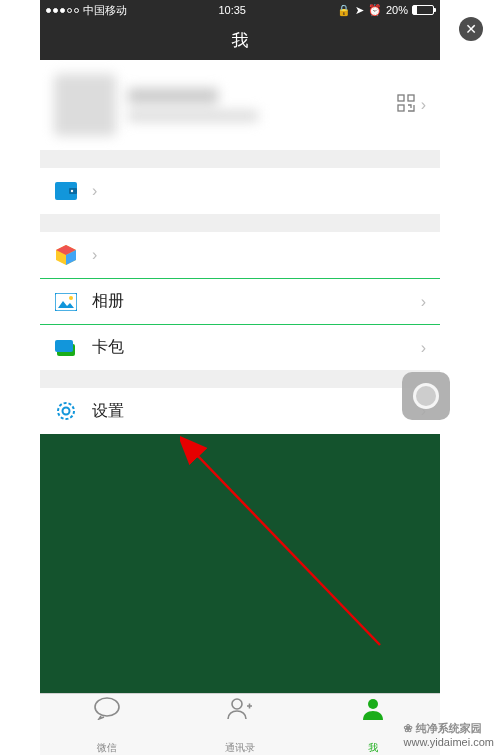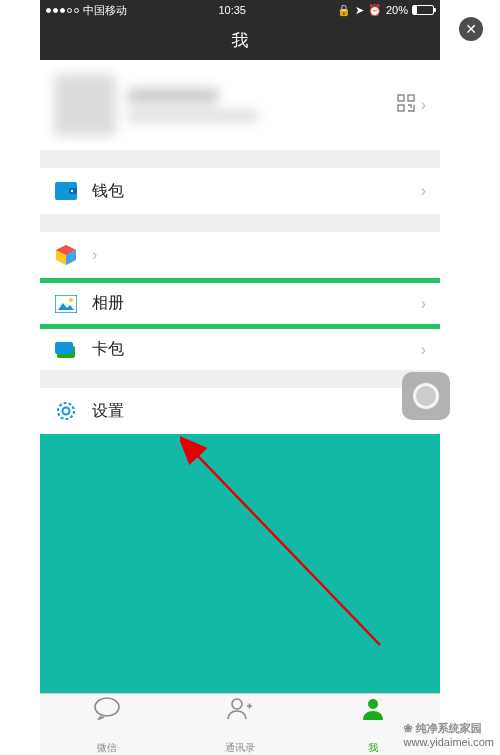--- a/index.html
+++ b/index.html
@@ -1,17 +1,17 @@
 <!DOCTYPE html>
 <html><head>
 <meta charset="utf-8">
 <style>
   * { margin: 0; padding: 0; box-sizing: border-box; }
   body { width: 500px; height: 755px; background: #fff; position: relative; font-family: -apple-system, "Helvetica Neue", sans-serif; overflow: hidden; }
-  .phone-wrap { position: absolute; left: 40px; top: 0; width: 400px; height: 730px; background: #14b8a6; }
+  .phone-wrap { position: absolute; left: 40px; top: 0; width: 400px; height: 730px; background: #14532d; }
   .close-circle { position: absolute; right: 17px; top: 17px; width: 24px; height: 24px; border-radius: 12px; background: #4d4d4d; color: #fff; display: flex; align-items: center; justify-content: center; font-size: 14px; }
   .status-bar { height: 20px; background: #2b2b2b; color: #fff; font-size: 11px; display: flex; align-items: center; padding: 0 6px; justify-content: space-between; }
   .sb-left { display: flex; align-items: center; gap: 4px; }
   .sig-dots { display: flex; gap: 2px; }
   .sig-dots i { width: 5px; height: 5px; border-radius: 3px; border: 1px solid #fff; display: block; }
   .sig-dots i.fill { background: #fff; }
   .sb-right { display: flex; align-items: center; gap: 4px; }
   .battery { width: 22px; height: 10px; border: 1px solid #fff; border-radius: 2px; position: relative; }
   .battery::after { content: ""; position: absolute; right: -3px; top: 2px; width: 2px; height: 4px; background: #fff; border-radius: 0 1px 1px 0; }
   .battery i { display: block; height: 100%; width: 20%; background: #fff; }
@@ -19,21 +19,21 @@
   .content { background: #efefef; }
   .section { background: #fff; }
   .section + .section { margin-top: 18px; }
   .profile-row { height: 90px; display: flex; align-items: center; padding: 0 14px; }
   .avatar { width: 62px; height: 62px; background: #dcdcdc; border-radius: 4px; margin-right: 12px; }
   .blur { filter: blur(6px); }
   .profile-text { flex: 1; display: flex; flex-direction: column; gap: 6px; }
   .line1 { width: 90px; height: 16px; background: #ccc; }
   .line2 { width: 130px; height: 12px; background: #ddd; }
   .qr { margin-right: 6px; }
-  .row { height: 46px; display: flex; align-items: center; padding: 0 14px; border-top: 5px solid #22c55e; position: relative; }
+  .row { height: 46px; display: flex; align-items: center; padding: 0 14px; border-top: 1px solid #22c55e; position: relative; }
   .row:first-child { border-top: none; }
   .row .icon { width: 24px; height: 24px; margin-right: 14px; display: flex; align-items: center; justify-content: center; }
   .row .label { flex: 1; font-size: 16px; color: #222; }
   .chev { color: #bdbdbd; }
   .assistive { position: absolute; right: 50px; top: 372px; width: 48px; height: 48px; border-radius: 10px; background: rgba(170,170,170,0.9); display: flex; align-items: center; justify-content: center; }
   .assistive .ring { width: 26px; height: 26px; border-radius: 13px; border: 3px solid rgba(255,255,255,0.8); background: rgba(255,255,255,0.35); }
   .tabbar { position: absolute; left: 40px; bottom: 0; width: 400px; height: 62px; background: #f7f7f7; border-top: 1px solid #d0d0d0; display: flex; }
   .tab { flex: 1; display: flex; flex-direction: column; align-items: center; justify-content: center; font-size: 10px; color: #8a8a8a; gap: 20px; position: relative; }
   .tab.active { color: #1aad19; }
   .tab .t-icon { height: 26px; display: flex; align-items: center; justify-content: center; }
@@ -97,21 +97,20 @@
 
     <div class="section">
       <div class="row">
         <span class="icon">
           <svg width="22" height="18" viewBox="0 0 22 18">
               <rect width="22" height="18" rx="2" fill="#1296db"></rect>
               <rect x="14" y="6" width="8" height="6" rx="1" fill="#0a6aa1"></rect>
               <circle cx="17" cy="9" r="1.2" fill="#fff"></circle>
             </svg>
         </span>
-        <span class="label">钱包</span>
         <span class="chev">›</span>
       </div>
     </div>
 
     <div class="section">
       <div class="row">
         <span class="icon">
           <svg width="22" height="22" viewBox="0 0 22 22">
               <polygon points="11,1 21,6 21,16 11,21 1,16 1,6" fill="#ffca28"></polygon>
               <polygon points="11,1 21,6 11,11 1,6" fill="#ef5350"></polygon>

